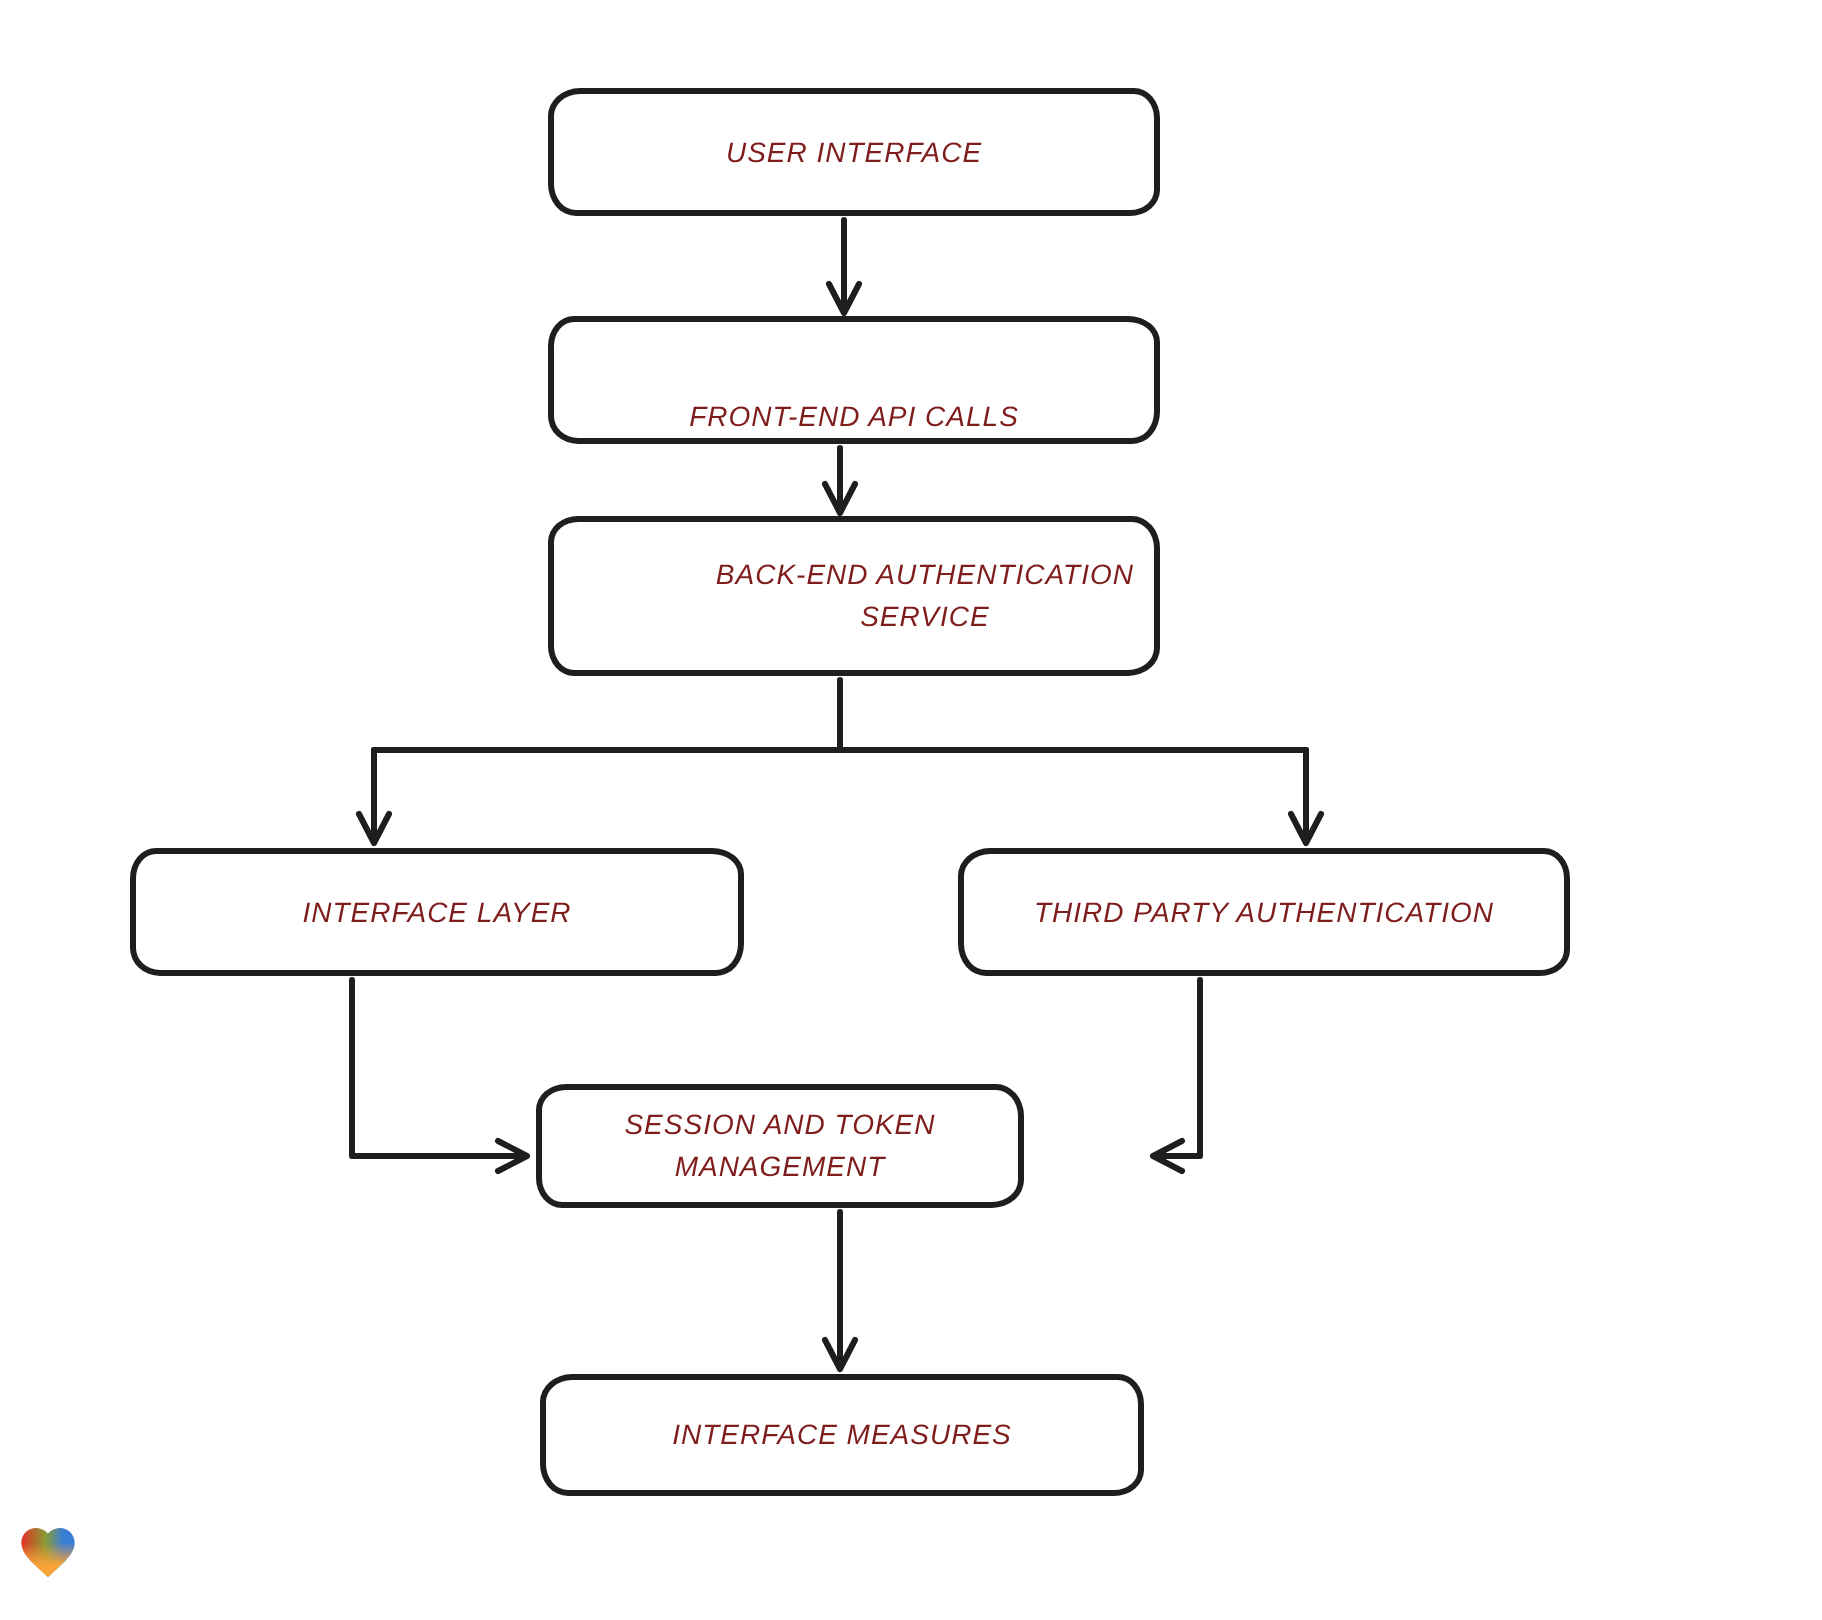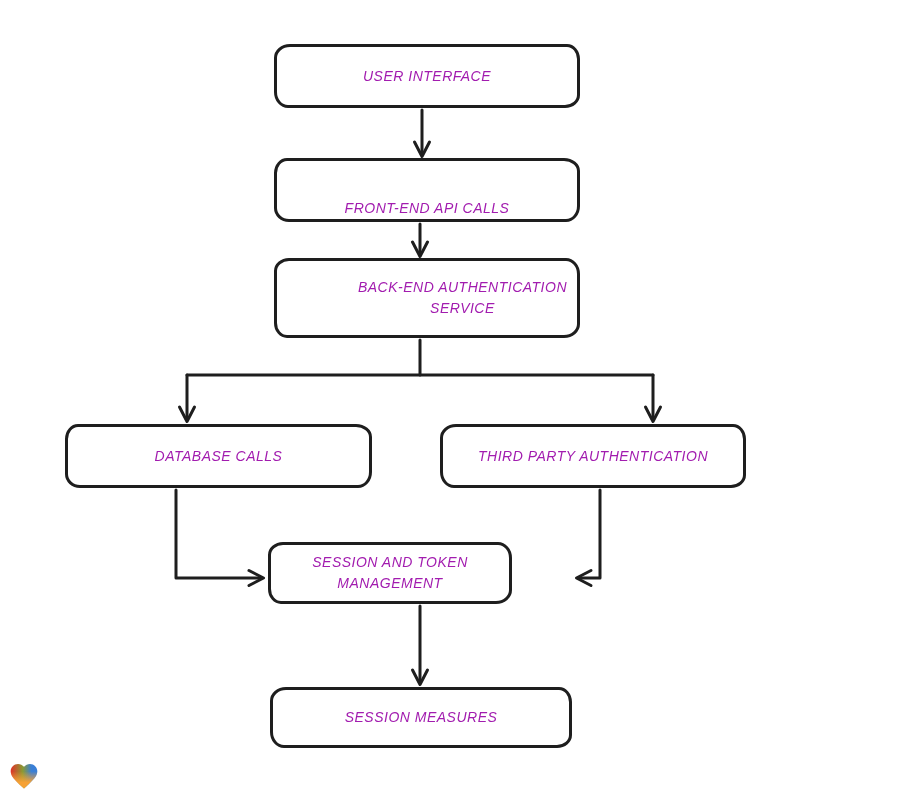--- a/index.html
+++ b/index.html
@@ -31,21 +31,21 @@
     display: flex;
     align-items: center;
     justify-content: center;
     text-align: center;
   }
   .node .label {
     font-size: 14px;
     font-style: italic;
     letter-spacing: 0.5px;
     line-height: 1.5;
-    color: #a21caf;
+    color: #7f1d1d;
     white-space: pre-line;
     padding: 0 10px;
   }
   
   .r-a { border-radius: 16px 13px 15px 14px / 14px 15px 13px 16px; }
   .r-b { border-radius: 13px 16px 14px 15px / 15px 13px 16px 14px; }
   .r-c { border-radius: 15px 14px 16px 13px / 13px 16px 14px 15px; }
   .logo {
     position: absolute;
     left: 8px;
@@ -102,34 +102,34 @@
   <div class="node r-b" style="left:274px; top:158px; width:306px; height:64px;align-items:flex-end;">
     <span class="label">FRONT-END API CALLS</span>
   </div>
 
   <div class="node r-c" style="left:274px; top:258px; width:306px; height:80px;justify-content:flex-end;">
     <span class="label">BACK-END AUTHENTICATION
 SERVICE</span>
   </div>
 
   <div class="node r-b" style="left:65px; top:424px; width:307px; height:64px;">
-    <span class="label">DATABASE CALLS</span>
+    <span class="label">INTERFACE LAYER</span>
   </div>
 
-  <div class="node r-a" style="left:440px; top:424px; width:306px; height:64px;">
+  <div class="node r-a" style="left:479px; top:424px; width:306px; height:64px;">
     <span class="label">THIRD PARTY AUTHENTICATION</span>
   </div>
 
   <div class="node r-c" style="left:268px; top:542px; width:244px; height:62px;">
     <span class="label">SESSION AND TOKEN
 MANAGEMENT</span>
   </div>
 
   <div class="node r-a" style="left:270px; top:687px; width:302px; height:61px;">
-    <span class="label">SESSION MEASURES</span>
+    <span class="label">INTERFACE MEASURES</span>
   </div>
 
   <svg class="logo" viewBox="0 0 24 24" xmlns="http://www.w3.org/2000/svg">
     <defs>
       <linearGradient id="heart-h" x1="0" y1="0" x2="1" y2="0">
         <stop offset="0" stop-color="#e23128"></stop>
         <stop offset="0.45" stop-color="#8a9a33"></stop>
         <stop offset="0.78" stop-color="#3a7fd6"></stop>
       </linearGradient>
       <linearGradient id="heart-v" x1="0" y1="0" x2="0" y2="1">

